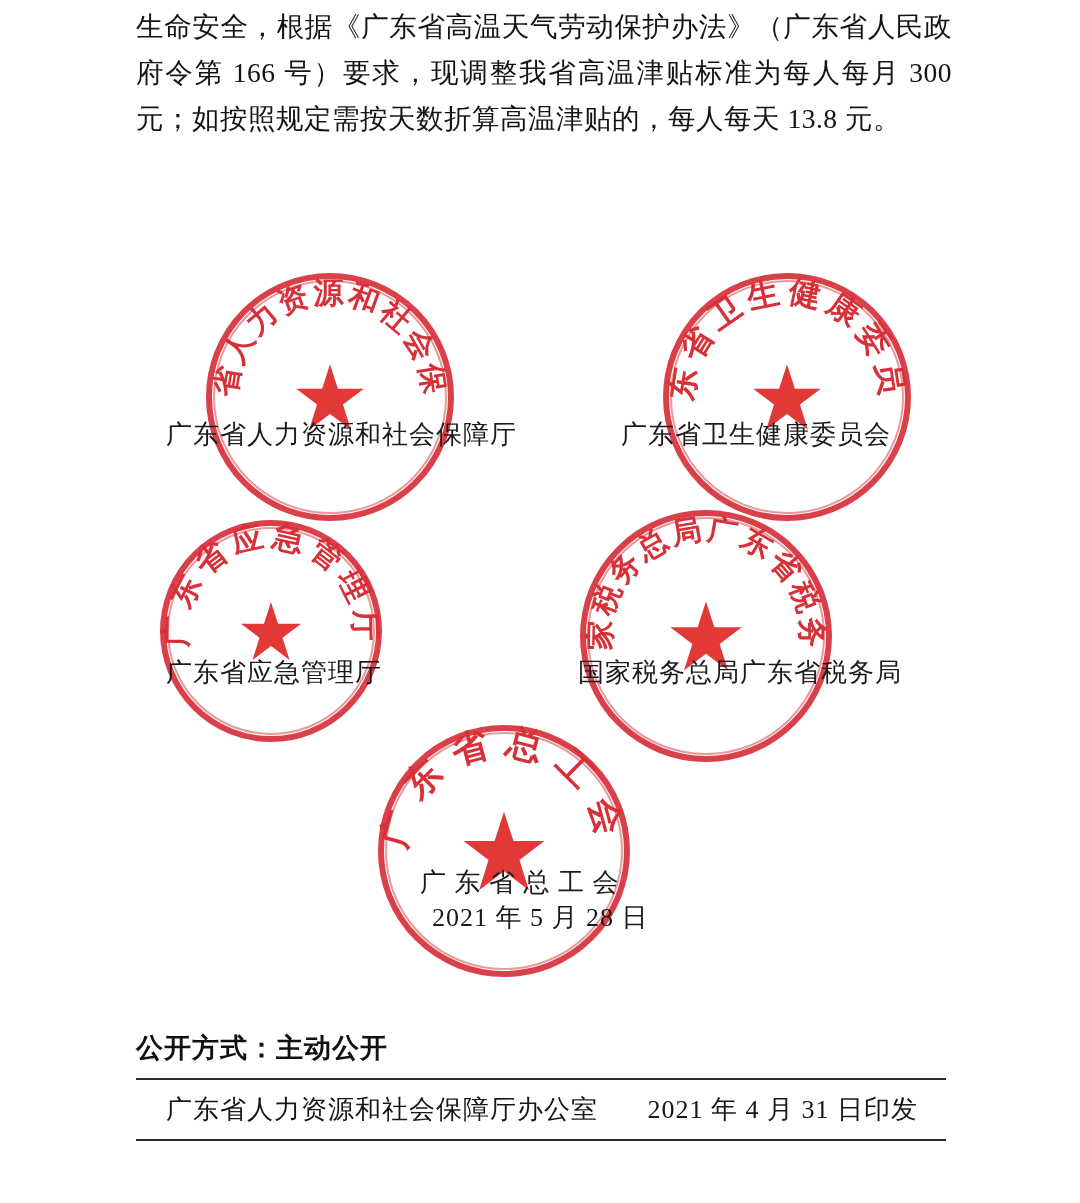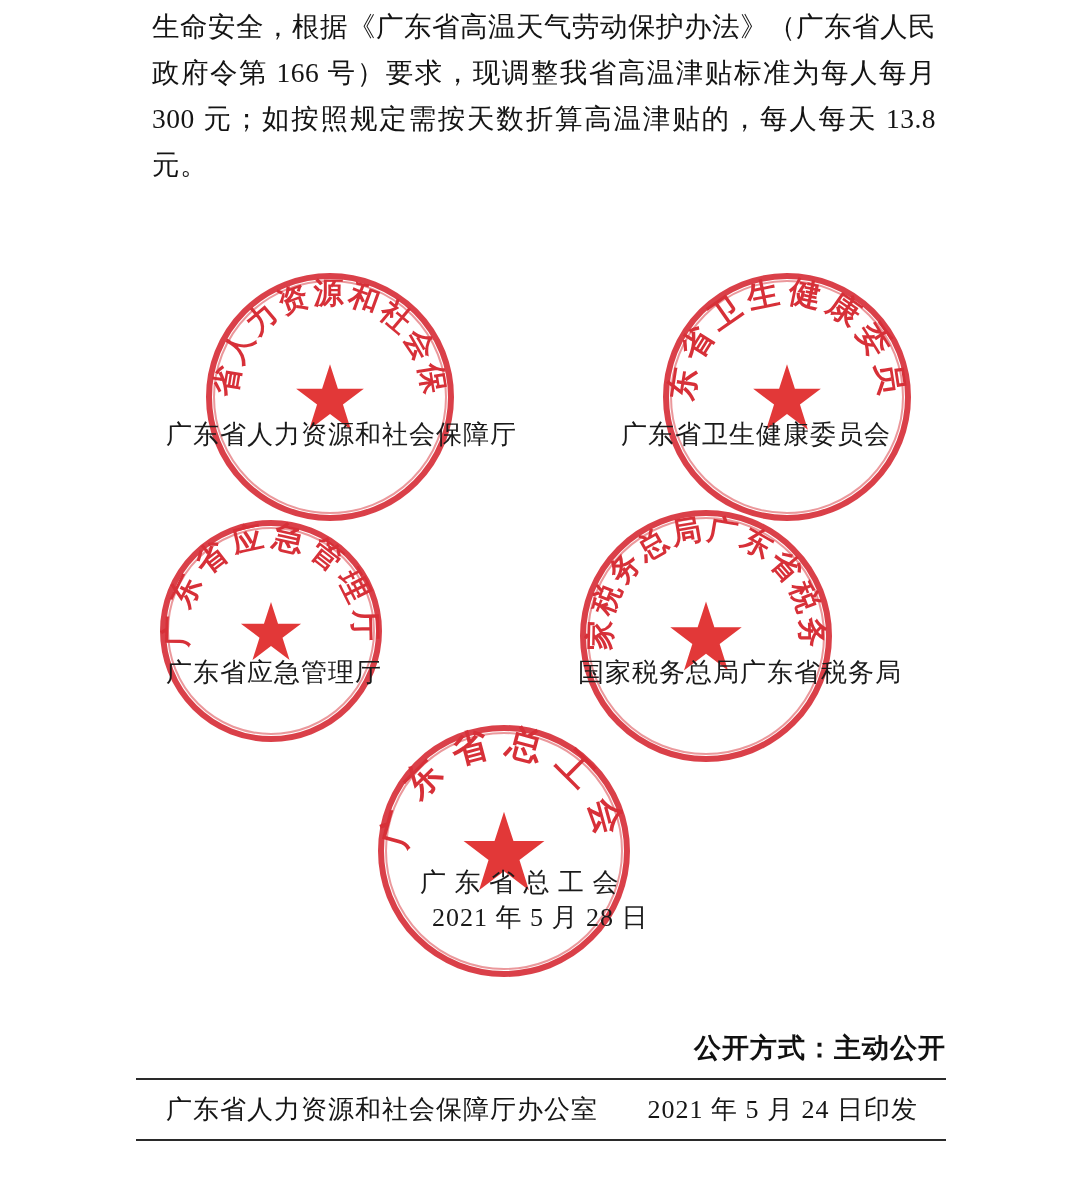--- a/index.html
+++ b/index.html
@@ -27,21 +27,21 @@
     left: 136px;
     top: 0px;
     width: 816px;
   }
   .para {
     font-size: 27.5px;
     line-height: 46px;
     letter-spacing: 0.5px;
     text-align: justify;
     text-justify: inter-character;
-    margin: 16px;
+    margin: 0;
     color: #141414;
   }
   .para.first {
     margin-top: 4px;
   }
   .para.second {
     margin-top: 30px;
     text-indent: 56px;
   }
 
@@ -127,21 +127,20 @@
     left: 136px;
     top: 1030px;
     width: 810px;
   }
   .footer-release {
     font-size: 27px;
     font-weight: bold;
     letter-spacing: 1px;
     color: #111;
     margin: 0 0 12px 0;
-    text-align: right;
   }
   .rule {
     border: none;
     border-top: 2px solid #2a2a2a;
     margin: 0;
     width: 810px;
   }
   .footer-row {
     display: flex;
     justify-content: space-between;
@@ -275,18 +274,18 @@
     <div class="sig-label" id="label-tax">国家税务总局广东省税务局</div>
     <div class="sig-label" id="label-union">广 东 省 总 工 会</div>
     <div class="sig-label" id="label-date">2021 年 5 月 28 日</div>
   </div>
 
   <div class="footer">
     <div class="footer-release">公开方式：主动公开</div>
     <hr class="rule">
     <div class="footer-row">
       <span>广东省人力资源和社会保障厅办公室</span>
-      <span>2021 年 5 月 24 日印发</span>
+      <span>2021 年 4 月 31 日印发</span>
     </div>
     <hr class="footer-rule-bottom">
   </div>
 
 </div>
 
 </body></html>

